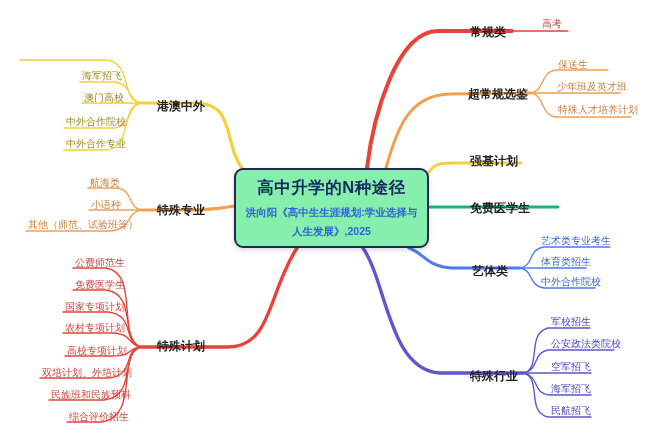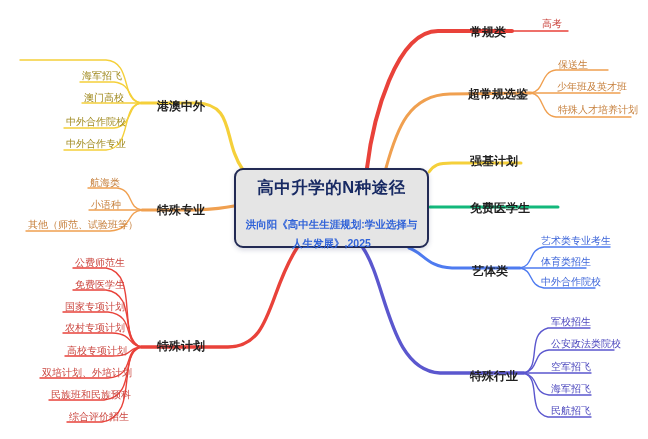--- a/index.html
+++ b/index.html
@@ -8,35 +8,35 @@
     background:#ffffff;
     font-family:"Liberation Sans","DejaVu Sans",sans-serif;
     overflow:hidden;
   }
   .canvas{position:relative;width:648px;height:439px;background:#ffffff;}
   .canvas svg{position:absolute;left:0;top:0;}
 
   .center-node{
     position:absolute;left:234px;top:168px;width:195px;height:80px;
     box-sizing:border-box;
-    background:#e5e5e5;
+    background:#86efac;
     border:2.5px solid #222a54;
     border-radius:9px;
     box-shadow:0 2px 5px rgba(30,40,90,.18);
     display:flex;flex-direction:column;align-items:center;
     padding:7px 8px 0 8px;
     z-index:2;
     cursor:default;
   }
   .center-title{
     font-size:16.5px;font-weight:bold;color:#182a63;
     letter-spacing:.5px;white-space:nowrap;
   }
   .center-subtitle{
-    margin-top:16px;
+    margin-top:4px;
     font-size:10.5px;font-weight:bold;color:#2f62d8;
     line-height:1.85;text-align:center;
   }
 
   .lbl{position:absolute;white-space:nowrap;z-index:1;}
   .lbl1{font-size:12px;font-weight:bold;color:#1f1f1f;margin-top:12px;}
   .lbl2{font-size:10px;font-weight:500;}
   .t-yellow{color:#a08a1f;}
   .t-orange{color:#c67f3b;}
   .t-red{color:#cb4841;}

